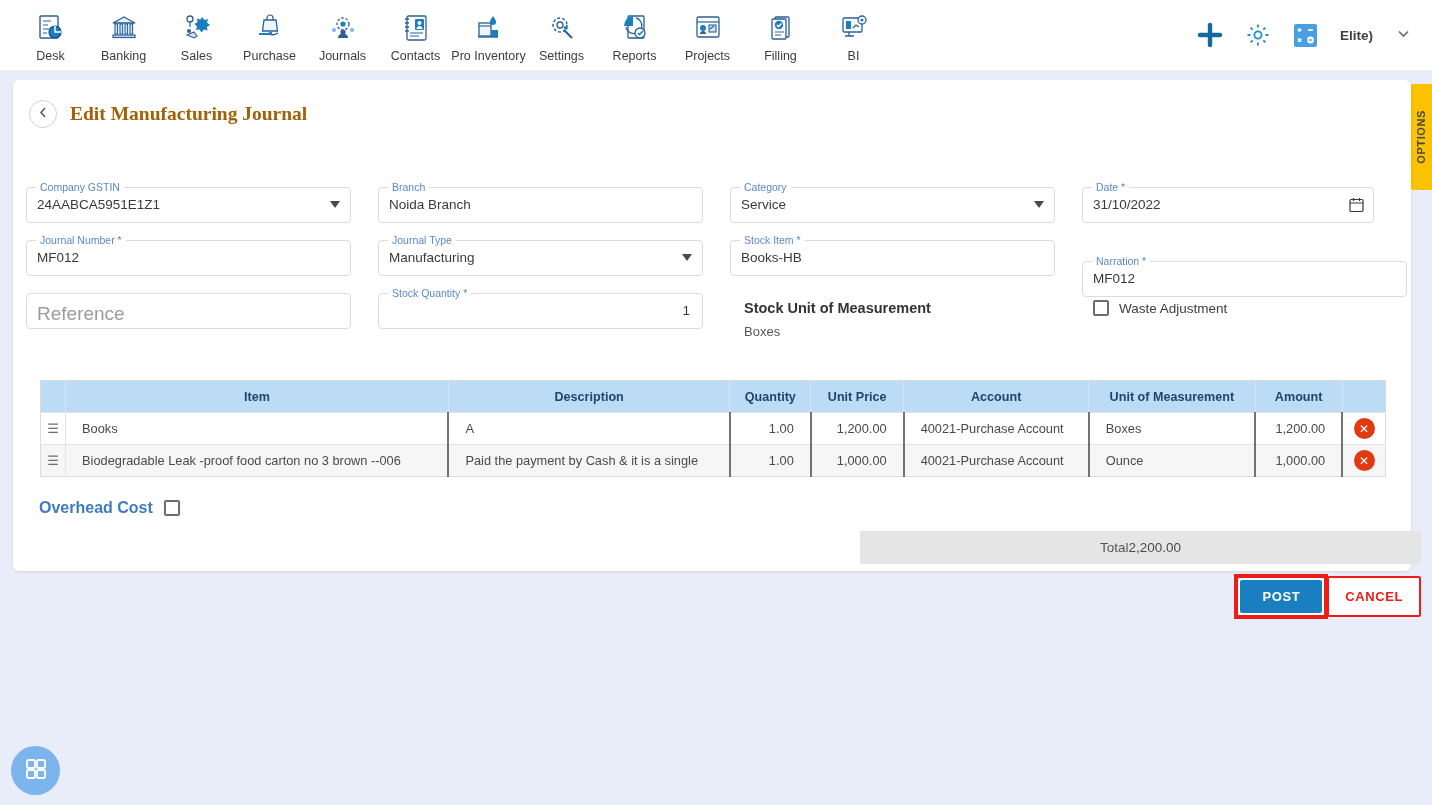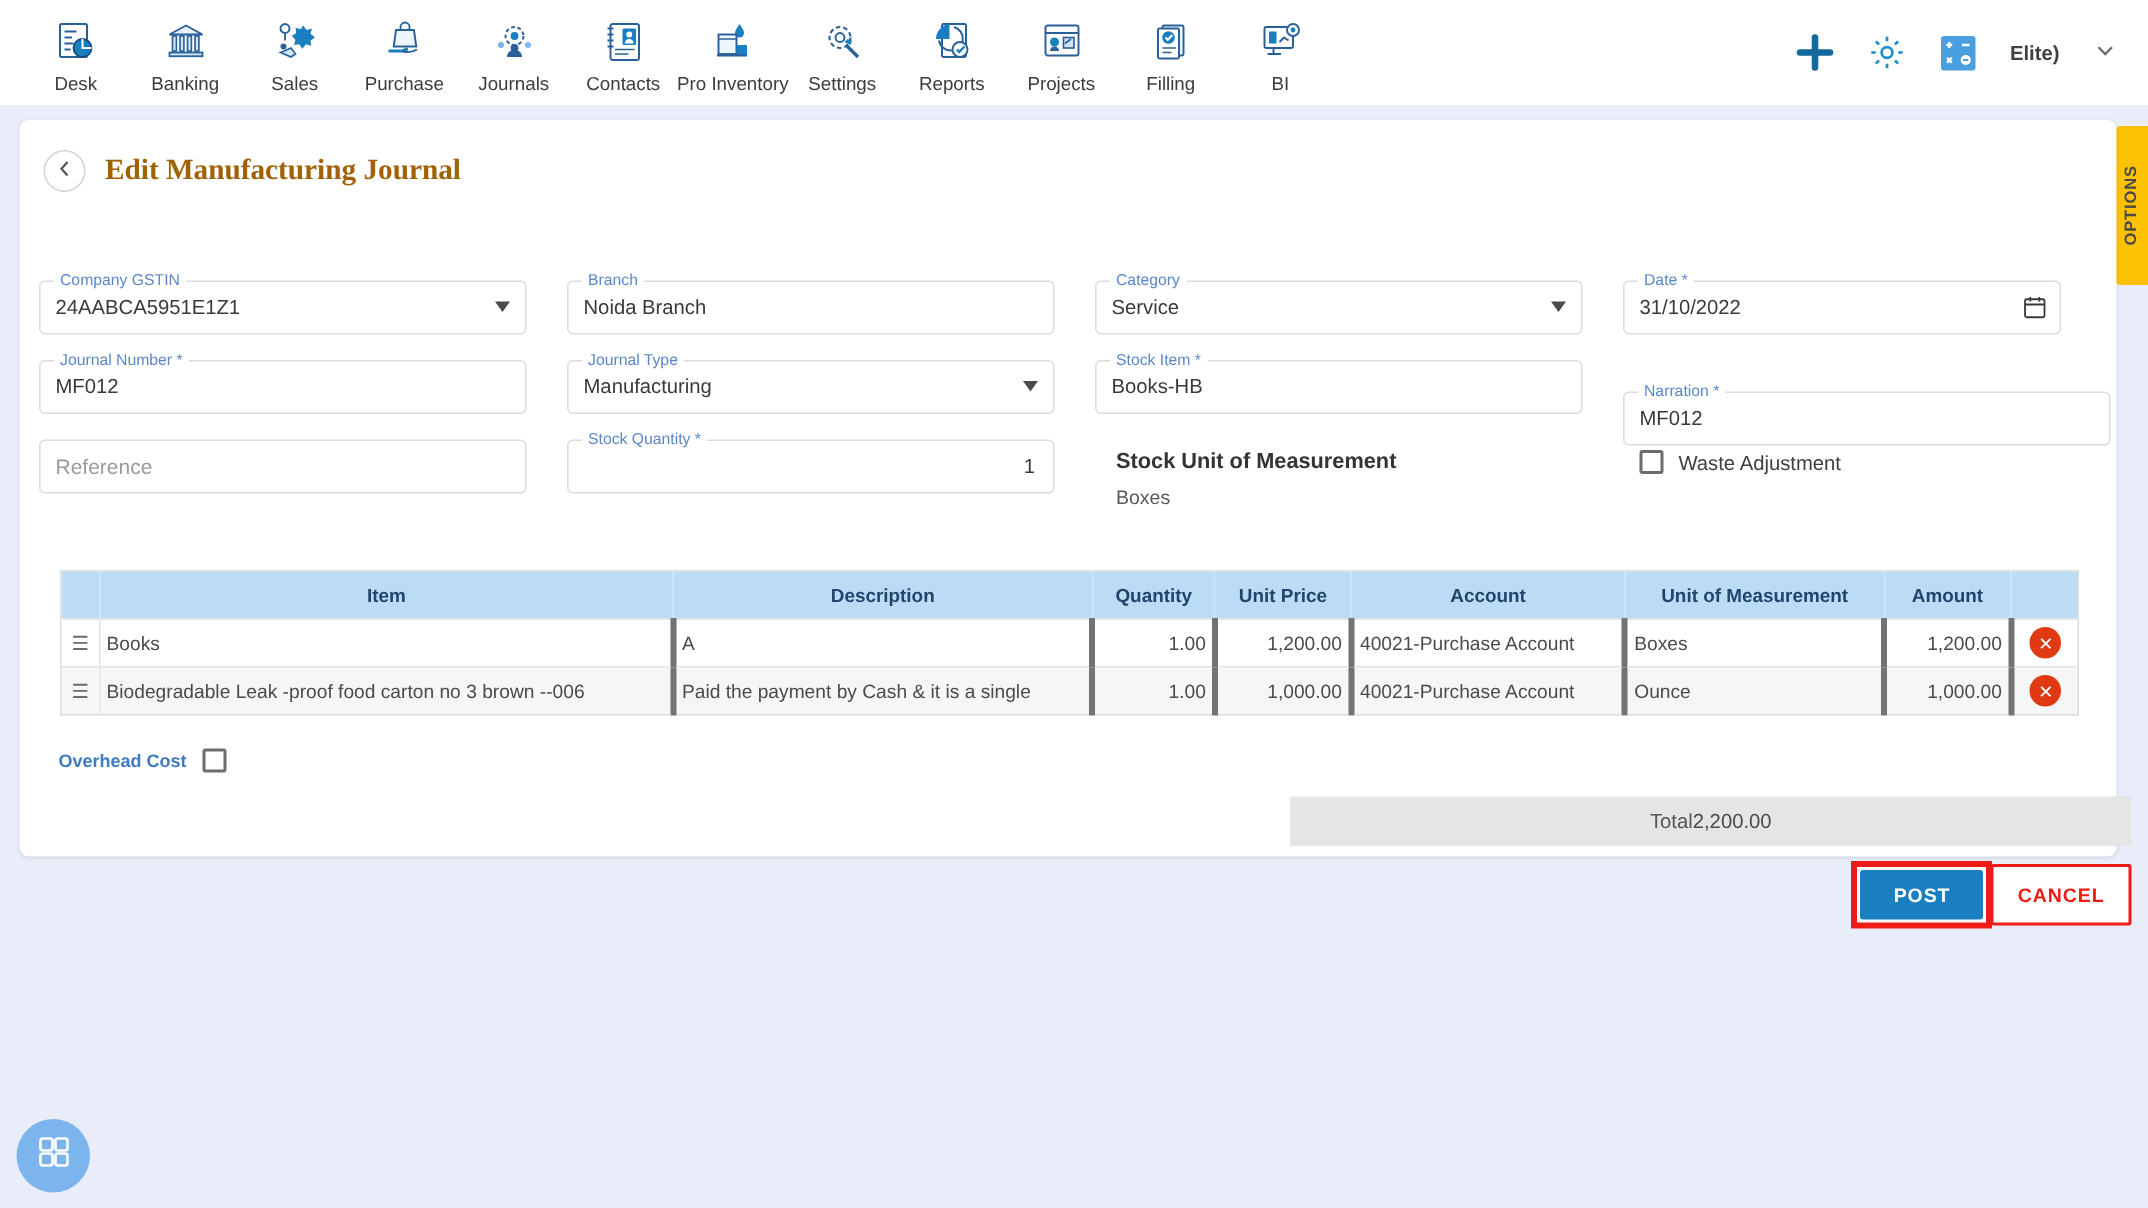--- a/index.html
+++ b/index.html
@@ -87,21 +87,21 @@
     background: #fff; padding: 0 4px;
     font-size: 10.5px; color: #5b87c9; white-space: nowrap;
   }
   .outl > .fval {
     position: absolute; left: 10px; top: 9px;
     font-size: 13.5px; color: #3a3a3a; white-space: nowrap;
   }
   .outl > .fval.right { left: auto; right: 12px; }
   .outl > .fph {
     position: absolute; left: 10px; top: 9px;
-    font-size: 14px; color: #9b9b9b;
+    font-size: 19px; color: #9b9b9b;
   }
   .caret-dn {
     position: absolute; right: 10px; top: 13px;
     width: 0; height: 0;
     border-left: 5.5px solid transparent; border-right: 5.5px solid transparent;
     border-top: 7px solid #4a4a4a;
     cursor: pointer;
   }
   .cal-ico { position: absolute; right: 9px; top: 9px; cursor: pointer; }
 
@@ -129,22 +129,22 @@
   }
   #items-table thead th {
     background: #bcdcf6; color: #21456b;
     font-weight: bold; font-size: 12.6px;
     height: 32px; border-right: 1px solid #cfe4f5;
     text-align: center;
   }
   #items-table thead th:last-child { border-right: none; }
   #items-table tbody td {
     height: 32px; border-top: 1px solid #e3e3e3;
-    border-right: 4px solid #737373;
-    color: #4a4a4a; padding: 0 4px; white-space: nowrap;
+    border-right: 2px solid #737373;
+    color: #4a4a4a; padding: 0 16px; white-space: nowrap;
   }
   #items-table tbody td:last-child { border-right: none; }
   #items-table tbody tr.alt td { background: #f6f6f6; }
   .c-handle { width: 28px; text-align: center; border-right: 1px solid #e3e3e3 !important; padding:0 !important;}
   .handle-ico { color: #6d6d6d; font-size: 13px; cursor: grab; line-height: 1; }
   .num { text-align: right; }
   .c-del { width: 48px; text-align: center; padding: 0 !important; }
   .del-btn {
     width: 21px; height: 21px; border-radius: 50%;
     background: #e03a12; color: #fff;
@@ -155,21 +155,21 @@
   
   .w-h { width: 28px; } .w-item { width: 390px; } .w-desc { width: 285px; }
   .w-qty { width: 86px; } .w-up { width: 95px; } .w-acc { width: 187px; }
   .w-uom { width: 186px; } .w-amt { width: 88px; } .w-del { width: 48px; }
 
   
   #overhead-row {
     position: absolute; left: 26px; top: 371px;
     display: flex; align-items: center; gap: 11px;
   }
-  #overhead-label { font-size: 12px; font-weight: bold; color: #3f7bbf; }
+  #overhead-label { font-size: 16px; font-weight: bold; color: #3f7bbf; }
 
   #total-bar {
     position: absolute; left: 847px; top: 403px;
     width: 561px; height: 33px; background: #e5e5e5;
     display: flex; align-items: center; justify-content: center;
     padding: 15px 16px;
   }
   #total-label { font-size: 13.5px; color: #565656; }
   #total-value { font-size: 13.5px; color: #4a4a4a; }
 

